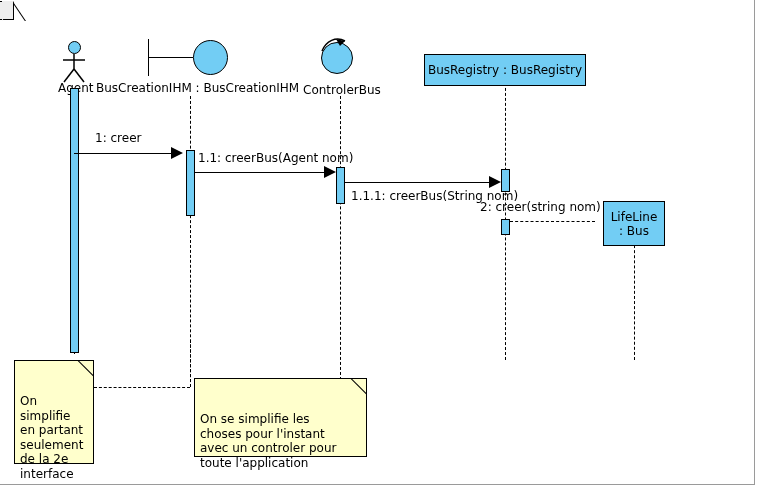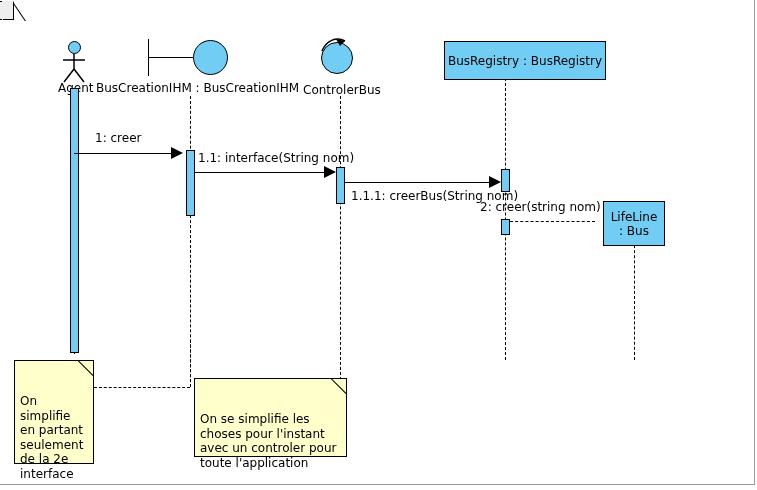--- a/index.html
+++ b/index.html
@@ -256,40 +256,40 @@
   <div class="uml-circle" style="left:193px; top:40px; width:35px; height:35px;"></div>
   <div class="head-label" style="left:96px; top:82px;">BusCreationIHM : BusCreationIHM</div>
 
   <div class="uml-circle" style="left:321px; top:42px; width:32px; height:32px;"></div>
   <svg class="control-arrow" style="left:320px; top:34px;" width="40" height="20">
     <path d="M2 17 C6 7, 16 2, 25 7" stroke="#000" stroke-width="1.5" fill="none"></path>
     <path d="M25 7 L16 5 L20 12 Z" fill="#000"></path>
   </svg>
   <div class="head-label" style="left:303px; top:84px;">ControlerBus</div>
 
-  <div class="class-box" style="left:424px; top:41px; width:162px; height:39px;margin-left:20px;">
+  <div class="class-box" style="left:424px; top:54px; width:162px; height:32px;">
     <span>BusRegistry : BusRegistry</span>
   </div>
 
   <div class="class-box multi" style="left:603px; top:201px; width:62px; height:45px;">
     <span>LifeLine</span>
     <span>: Bus</span>
   </div>
 
   <div class="activation" style="left:70px;  top:88px;  width:9px;  height:265px;"></div>
   <div class="activation" style="left:186px; top:150px; width:9px;  height:66px;"></div>
   <div class="activation" style="left:336px; top:167px; width:9px;  height:37px;"></div>
   <div class="activation" style="left:501px; top:169px; width:9px;  height:23px;"></div>
   <div class="activation" style="left:501px; top:219px; width:9px;  height:16px;"></div>
 
   <div class="msg-label" style="left:95px; top:132px;text-align:center;">1: creer</div>
   <div class="msg-line" style="left:74px; top:153px; width:106px;"></div>
   <div class="msg-head" style="left:171px; top:147px;"></div>
 
-  <div class="msg-label" style="left:198px; top:152px;">1.1: interface(String nom)</div>
+  <div class="msg-label" style="left:198px; top:152px;">1.1: creerBus(Agent nom)</div>
   <div class="msg-line" style="left:195px; top:172px; width:134px;"></div>
   <div class="msg-head" style="left:324px; top:166px;"></div>
 
   <div class="msg-label" style="left:351px; top:162px;margin-top:28px;">1.1.1: creerBus(String nom)</div>
   <div class="msg-line" style="left:345px; top:182px; width:149px;"></div>
   <div class="msg-head" style="left:489px; top:176px;"></div>
 
   <div class="msg-label" style="left:480px; top:201px;">2: creer(string nom)</div>
   <div class="msg-line dashed" style="left:510px; top:221px; width:85px;"></div>
   <svg class="msg-head open" style="left:586px; top:212px;" width="20" height="20">
@@ -301,21 +301,21 @@
     <span>On
 simplifie
 en partant
 seulement
 de la 2e
 interface</span>
   </div>
   <div class="note-link" style="left:94px;  top:387px; width:96px;"></div>
   <div class="note-link-v" style="left:190px; top:340px; height:47px;"></div>
 
-  <div class="note" style="left:194px; top:378px; width:153px; height:79px;">
+  <div class="note" style="left:194px; top:378px; width:173px; height:79px;">
     <span class="fold-diag"><i></i></span>
     <span>On se simplifie les
 choses pour l'instant
 avec un controler pour
 toute l'application</span>
   </div>
 
 </div>
 
 </body></html>

